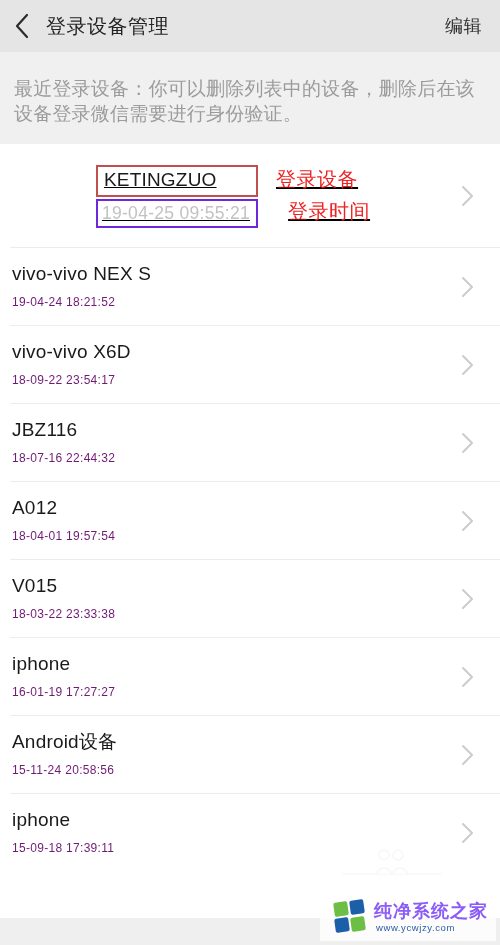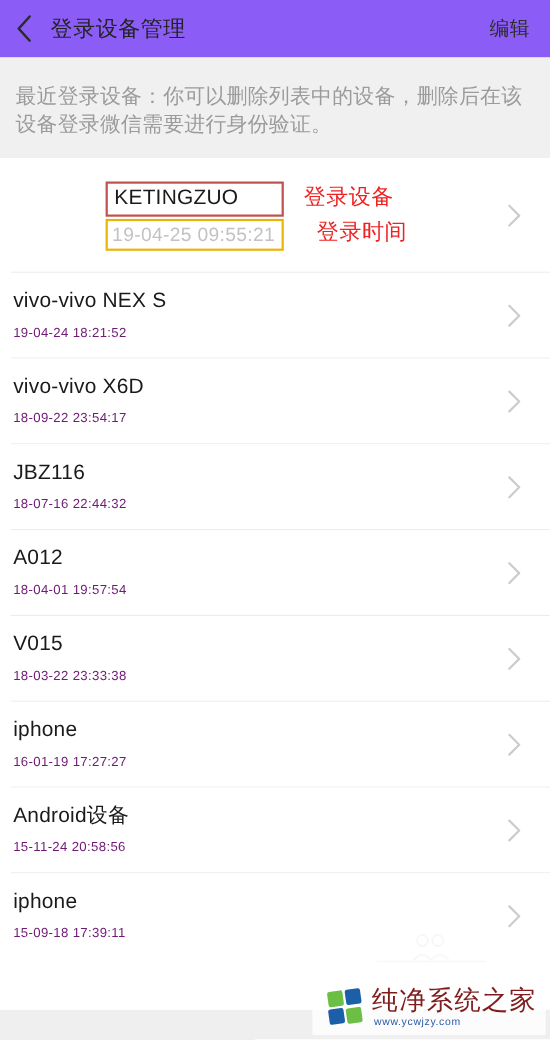--- a/index.html
+++ b/index.html
@@ -13,21 +13,21 @@
     font-family: "Liberation Sans", "DejaVu Sans", sans-serif;
     background: #ffffff;
     position: relative;
     overflow: hidden;
     -webkit-font-smoothing: antialiased;
   }
 
   
   .nav-bar {
     height: 52px;
-    background: #8b5cf6;
+    background: #e5e5e5;
     display: flex;
     align-items: center;
     padding: 0 18px 0 14px;
     position: relative;
   }
 
   .back-btn {
     width: 26px;
     height: 30px;
     display: flex;
@@ -125,21 +125,21 @@
     flex: 0 0 auto;
     width: 26px;
     height: 30px;
     display: flex;
     align-items: center;
     justify-content: center;
     margin-right: 6px;
   }
 
   
-  .device-row.annotated { height: 104px; }
+  .device-row.annotated { height: 104px; text-decoration: underline; }
 
   .device-row.annotated .row-text {
     flex-direction: row;
     align-items: flex-start;
     gap: 0;
   }
 
   .annot-col {
     display: flex;
     flex-direction: column;
@@ -152,21 +152,21 @@
     padding: 1px 8px 3px 6px;
     font-size: 19px;
     color: #1a1a1a;
     line-height: 24px;
     letter-spacing: 0.2px;
     white-space: nowrap;
   }
 
   .boxed-time {
     display: inline-block;
-    border: 2px solid #eab308;
+    border: 2px solid #6d28d9;
     padding: 1px 6px 2px 4px;
     font-size: 17.5px;
     color: #c2c2c2;
     line-height: 22px;
     letter-spacing: 0.3px;
     white-space: nowrap;
   }
 
   .annot-labels {
     display: flex;
@@ -237,23 +237,23 @@
   .wm-logo i.tr { left: 16px; top: 0;  background: #1b5fa8; transform: rotate(-8deg); }
   .wm-logo i.bl { left: 1px; top: 18px; background: #1b5fa8; transform: rotate(-8deg); }
   .wm-logo i.br { left: 17px; top: 17px; background: #6cbe45; transform: rotate(-8deg); }
 
   .wm-textcol {
     display: flex;
     flex-direction: column;
     line-height: 1;
   }
   .wm-title {
-    font-size: 24px;
-    font-weight: normal;
-    color: #7f1d1d;
+    font-size: 18px;
+    font-weight: bold;
+    color: #8b5cf6;
     letter-spacing: 1px;
   }
   .wm-url {
     font-size: 9.5px;
     color: #2a5ba8;
     letter-spacing: 0.6px;
     margin-top: 3px;
     margin-left: 2px;
   }
 </style>

